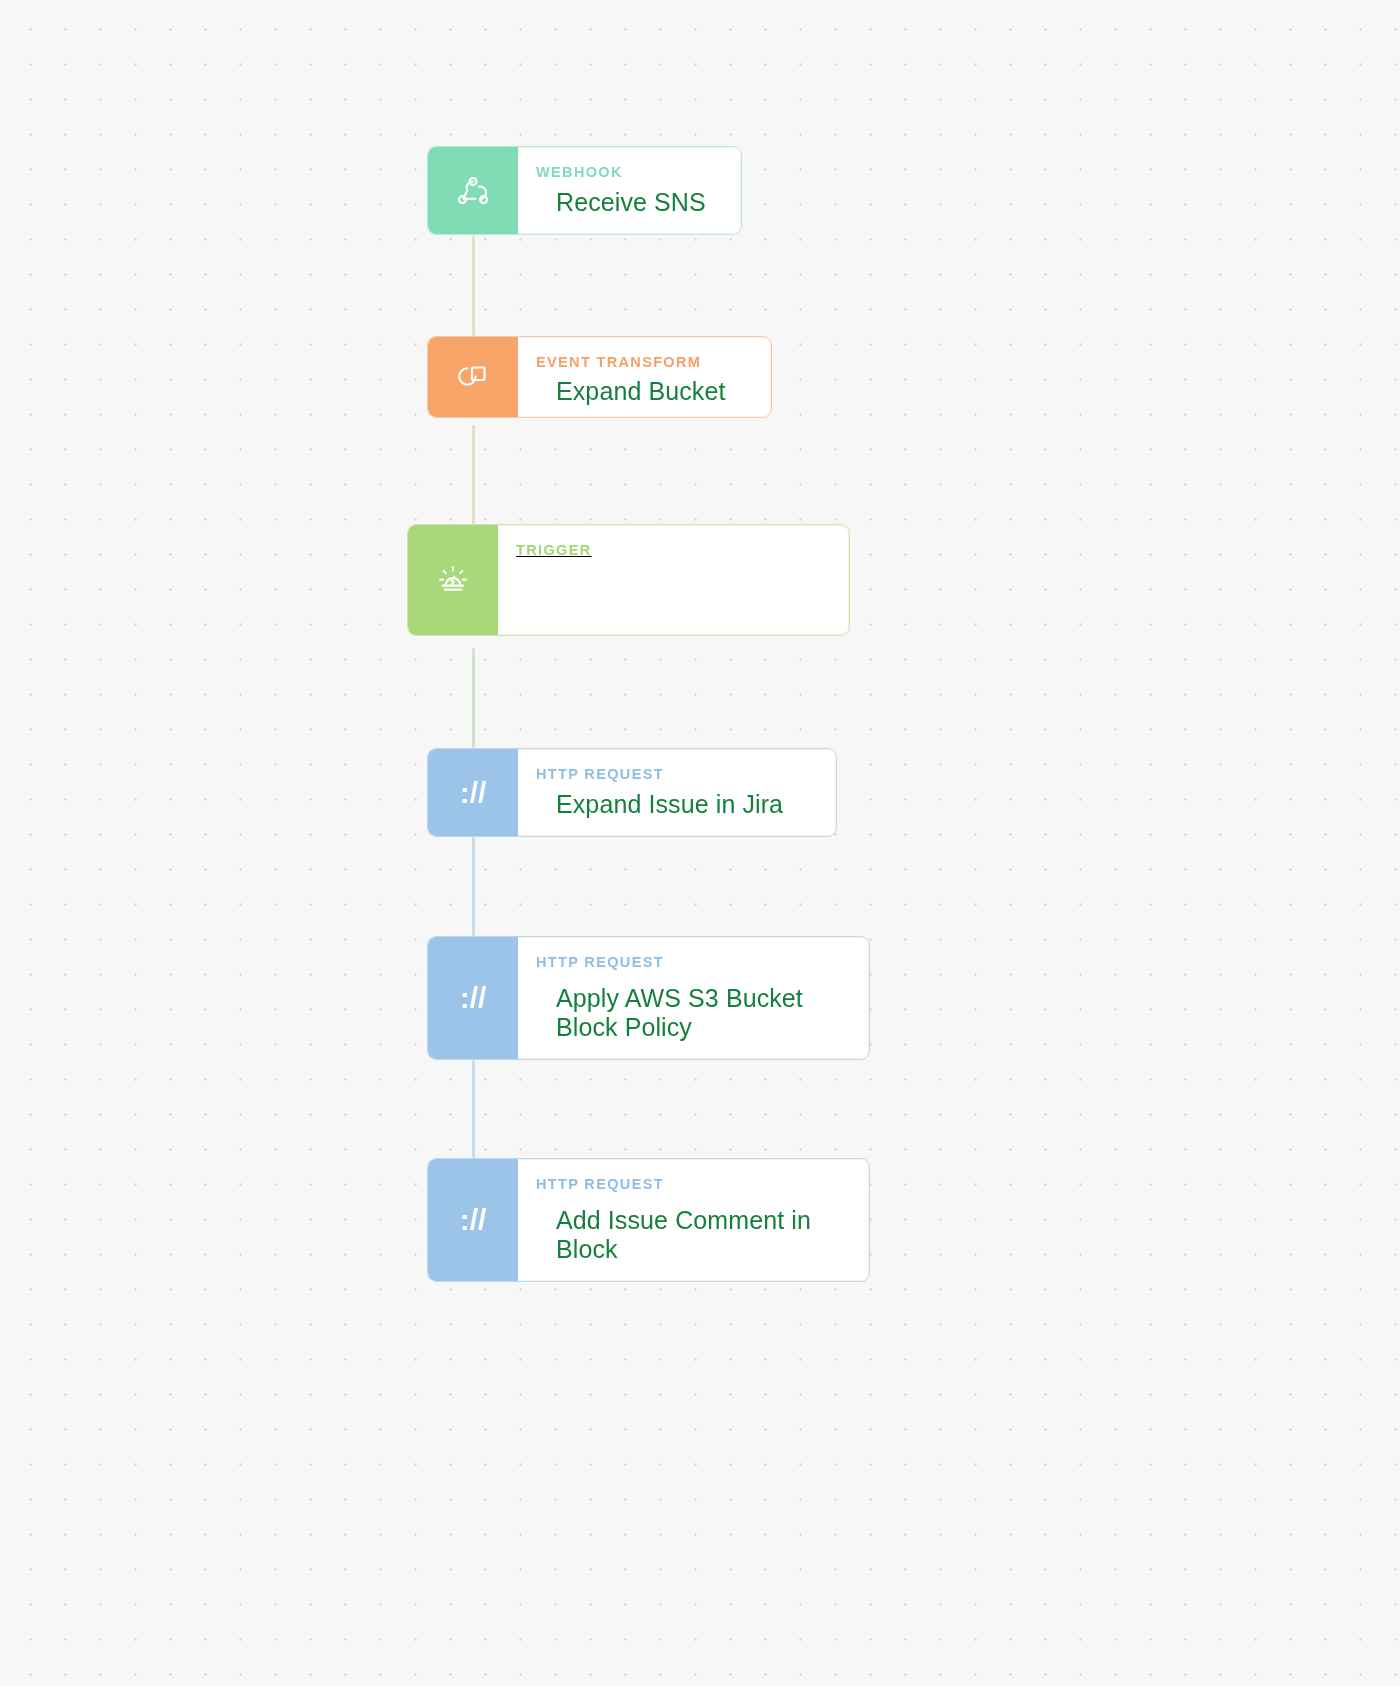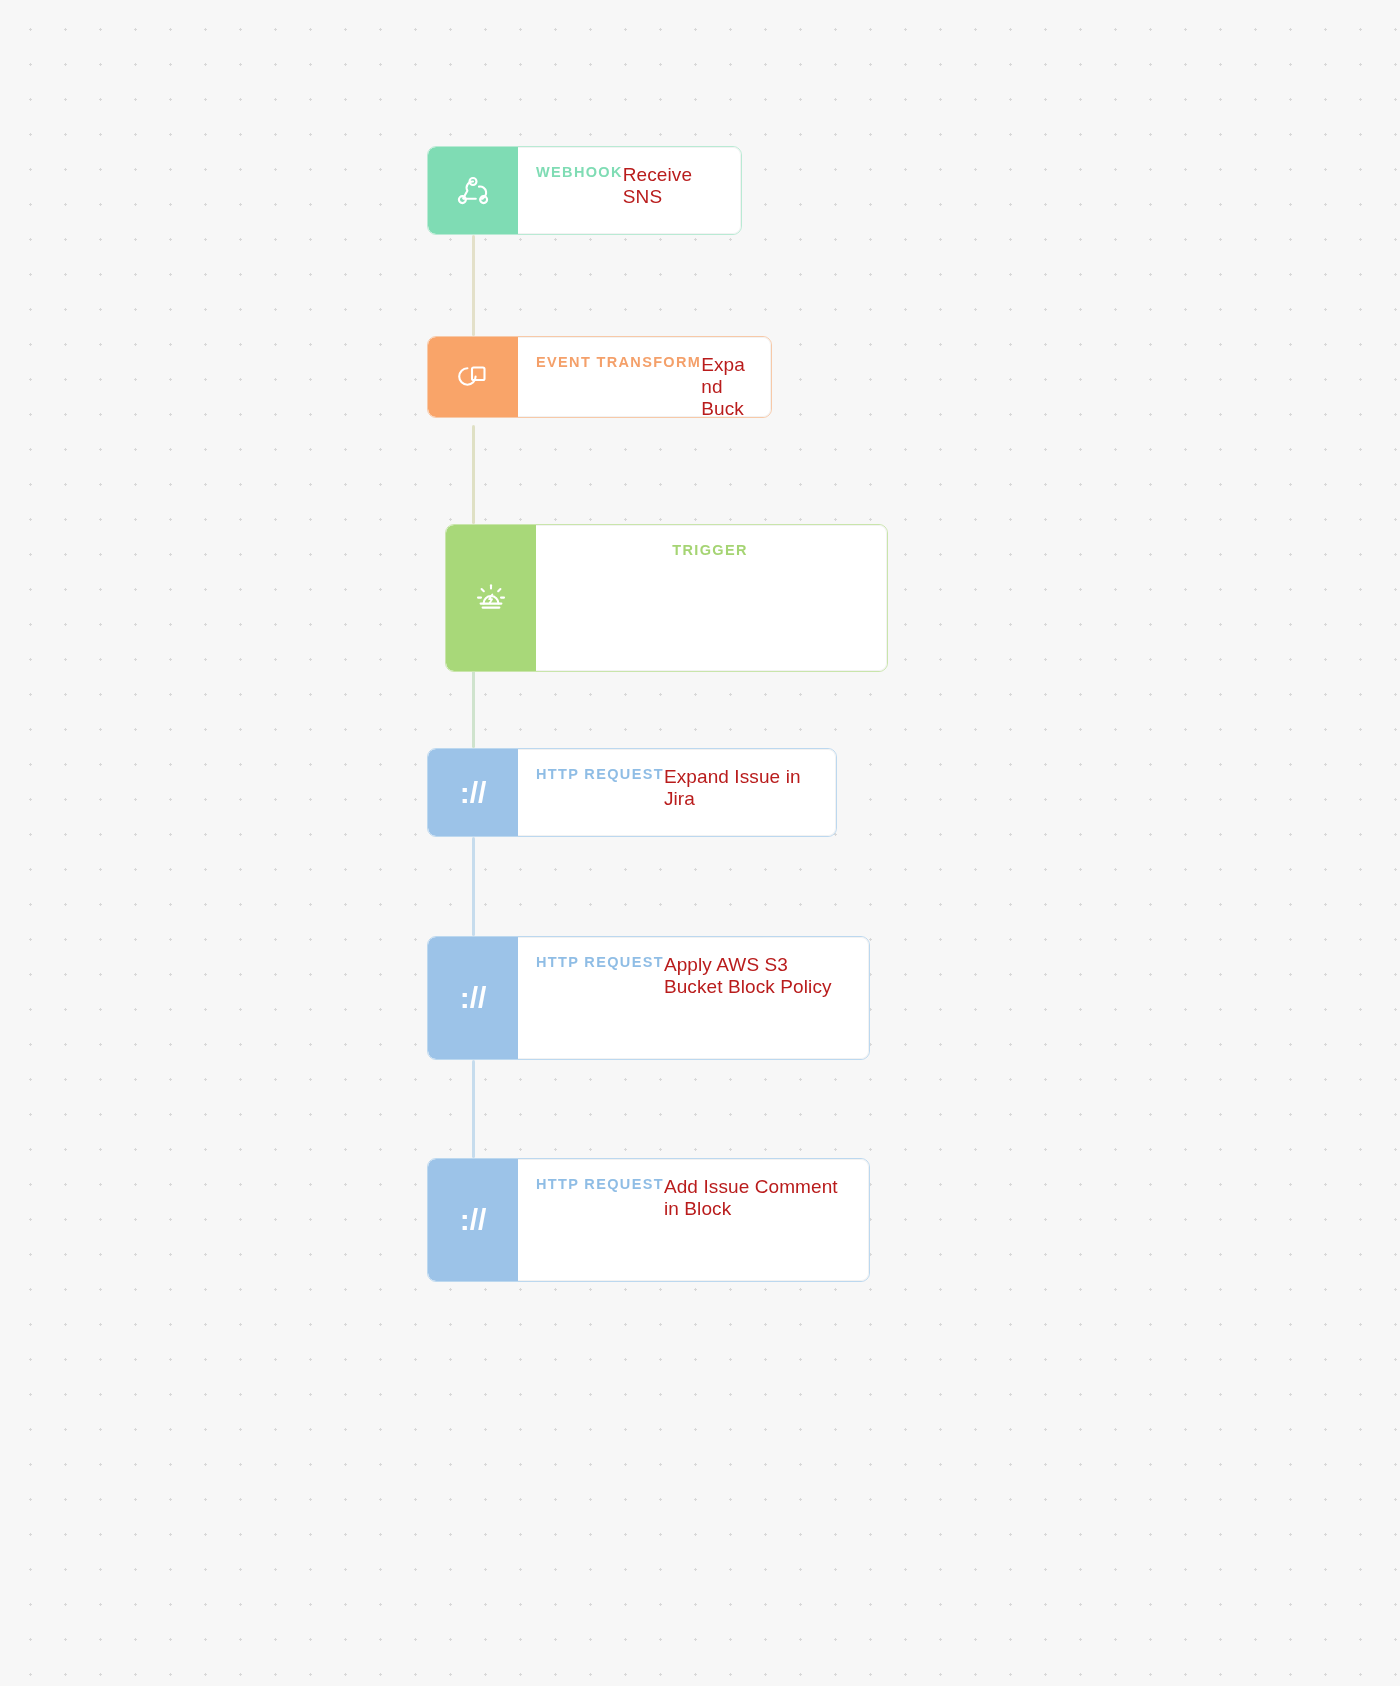--- a/index.html
+++ b/index.html
@@ -50,45 +50,46 @@
     border-radius: 8px 0 0 8px;
   }
 
   .node-icon svg { display: block; }
 
   .node-body {
     flex: 1 1 auto;
     background: #ffffff;
     padding: 16px 20px 16px 18px;
     display: flex;
-    flex-direction: row;
-    justify-content: center;
+    flex-direction: column;
+    justify-content: space-between;
     border-top: 1px solid rgba(0,0,0,0.05);
     border-right: 1px solid rgba(0,0,0,0.05);
     border-bottom: 1px solid rgba(0,0,0,0.05);
     border-radius: 0 8px 8px 0;
   }
 
   .node-kicker {
     font-size: 14.5px;
     font-weight: bold;
     letter-spacing: 1.35px;
     line-height: 1.15;
     margin-bottom: 6px;
     text-transform: uppercase;
     white-space: nowrap;
   }
 
   .node-title {
-    font-size: 19px;
+    font-size: 25px;
     font-weight: normal;
-    color: #b91c1c;
+    color: #15803d;
     line-height: 1.16;
     letter-spacing: 0.1px;
     word-break: break-word;
+    margin-left: 20px;
   }
 
   .url-glyph {
     color: #ffffff;
     font-size: 30px;
     font-weight: bold;
     letter-spacing: 0px;
     font-family: "Liberation Sans", sans-serif;
     line-height: 1;
   }
@@ -127,21 +128,21 @@
             <rect x="21" y="12.5" width="12.5" height="12.5" rx="1.6"></rect>
             <path d="M24.6 21.5 A8.2 8.2 0 1 1 16.4 13.3"></path>
           </svg>
         </span>
       </div>
       <div class="node-body">
         <div class="node-kicker" style="color: rgb(244, 160, 106);">EVENT TRANSFORM</div>
         <div class="node-title">Expand Bucket</div>
       </div>
     </div>
-    <div class="node" style="left: 445px; top: 524px; width: 443px; height: 148px; border-color: rgb(201, 229, 171);">
+    <div class="node" style="left: 407px; top: 524px; width: 443px; height: 112px; border-color: rgb(201, 229, 171); text-decoration: underline;">
       <div class="node-icon" style="background: rgb(168, 216, 121);">
         <span>
           <svg width="44" height="44" viewBox="0 0 44 44" fill="none" stroke="#ffffff" stroke-width="2.1" stroke-linecap="round" stroke-linejoin="round">
             <path d="M14.6 27.4 A7.4 7.4 0 0 1 29.4 27.4"></path>
             <path d="M11.6 27.6 L32.4 27.6"></path>
             <path d="M13.6 31.6 L30.4 31.6"></path>
             <path d="M22 9.2 L22 12.4"></path>
             <path d="M12.6 13.0 L14.8 15.2"></path>
             <path d="M31.4 13.0 L29.2 15.2"></path>
             <path d="M9.0 21.6 L12.0 21.6"></path>

